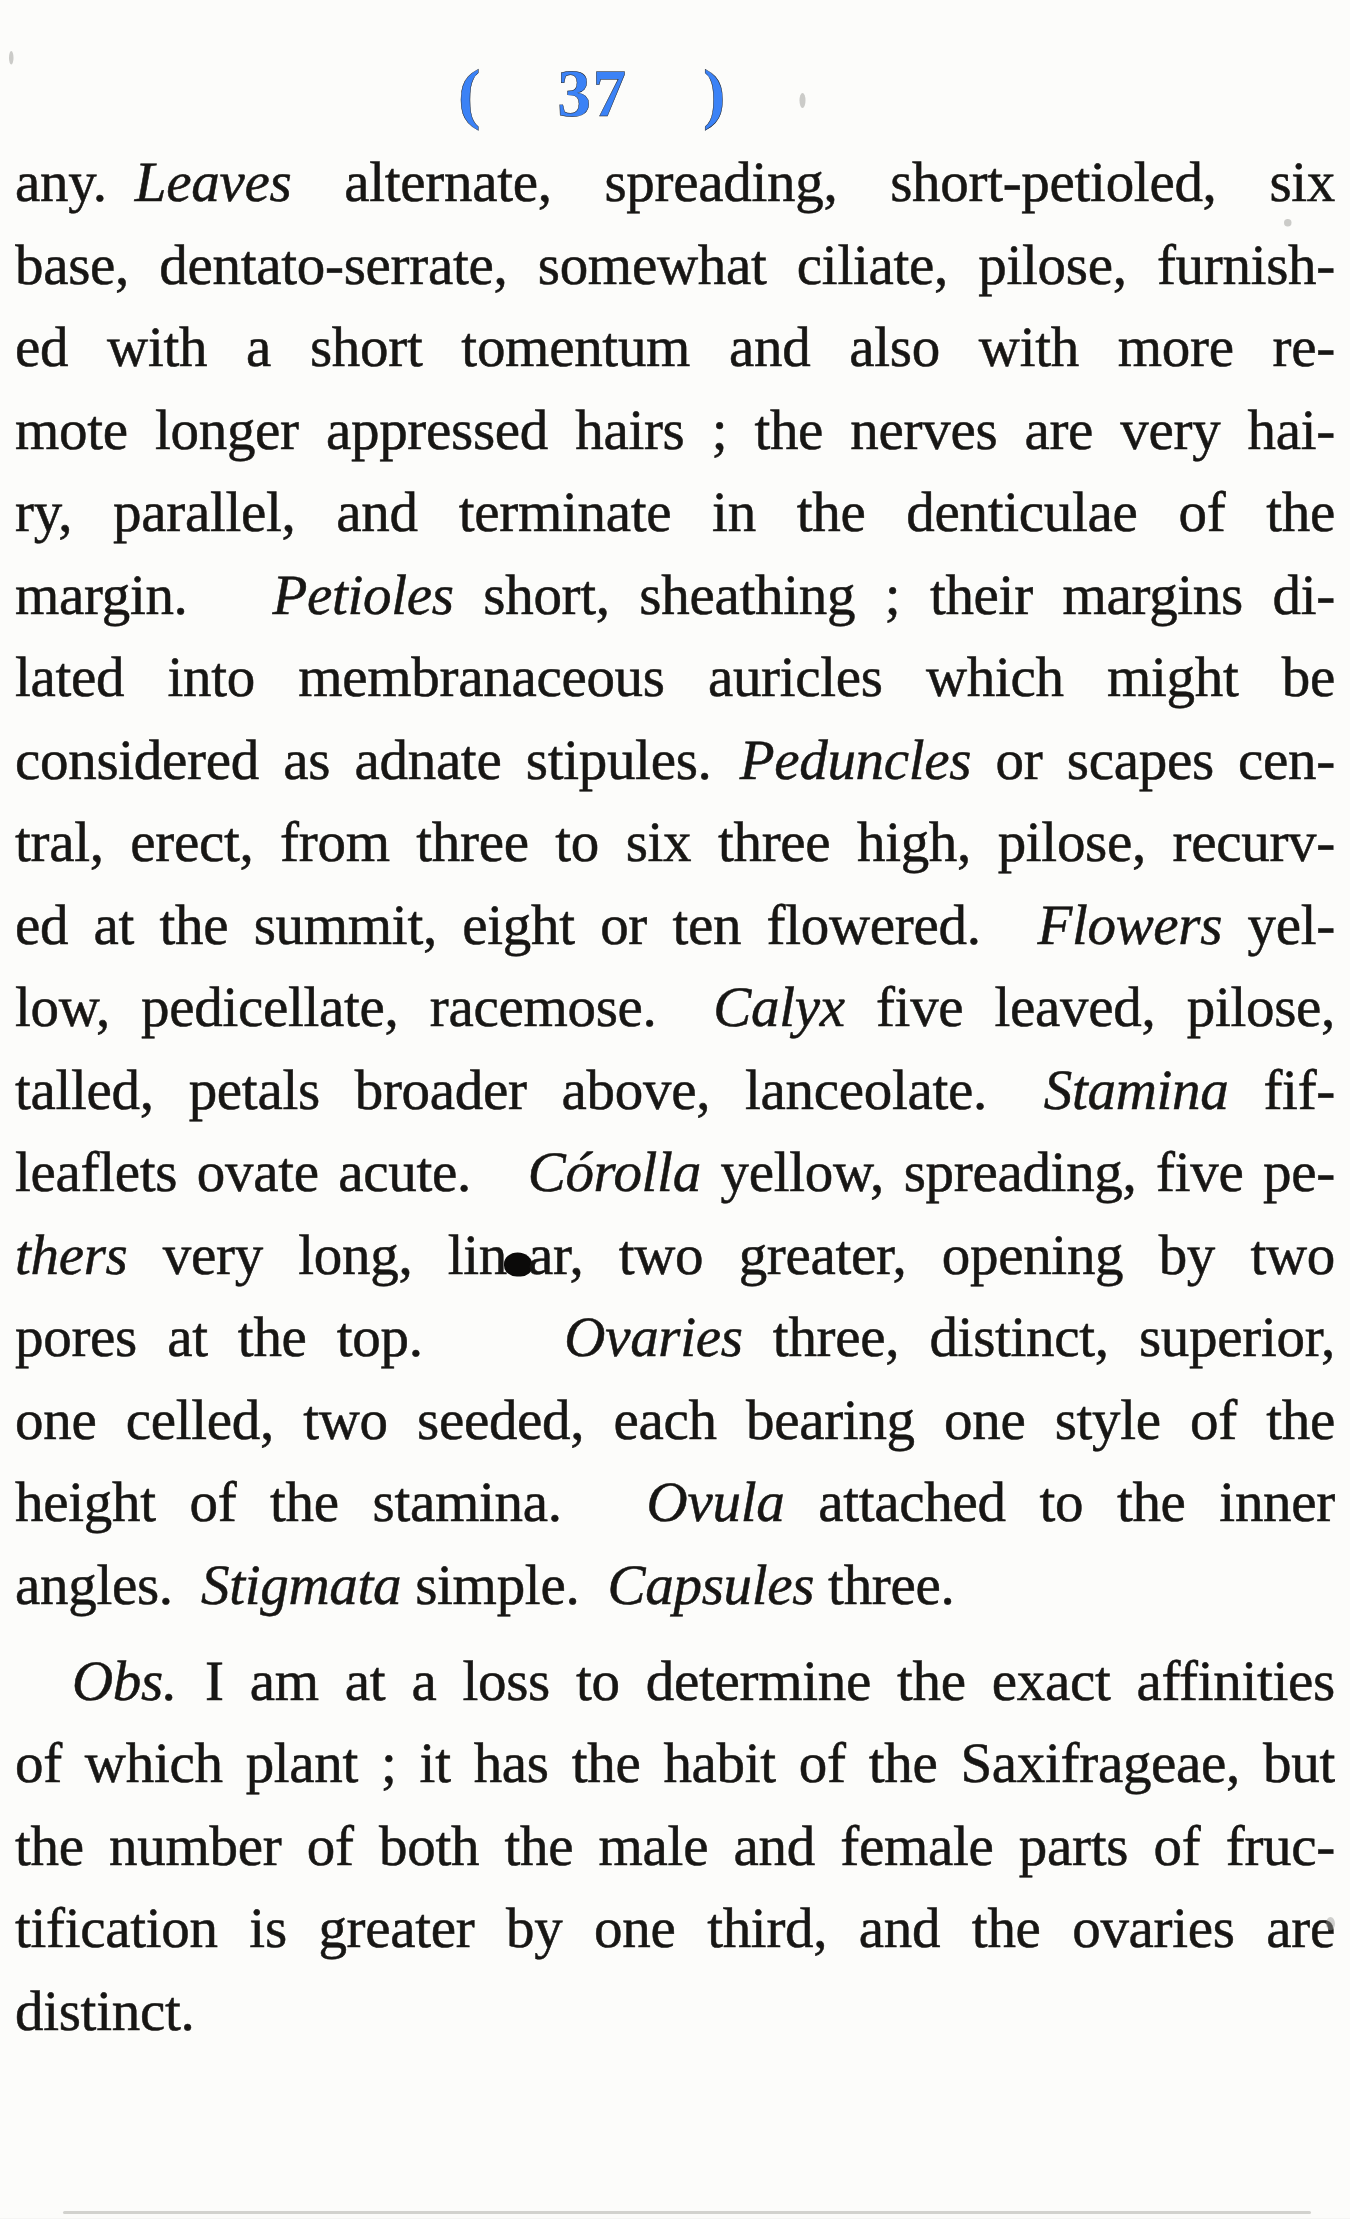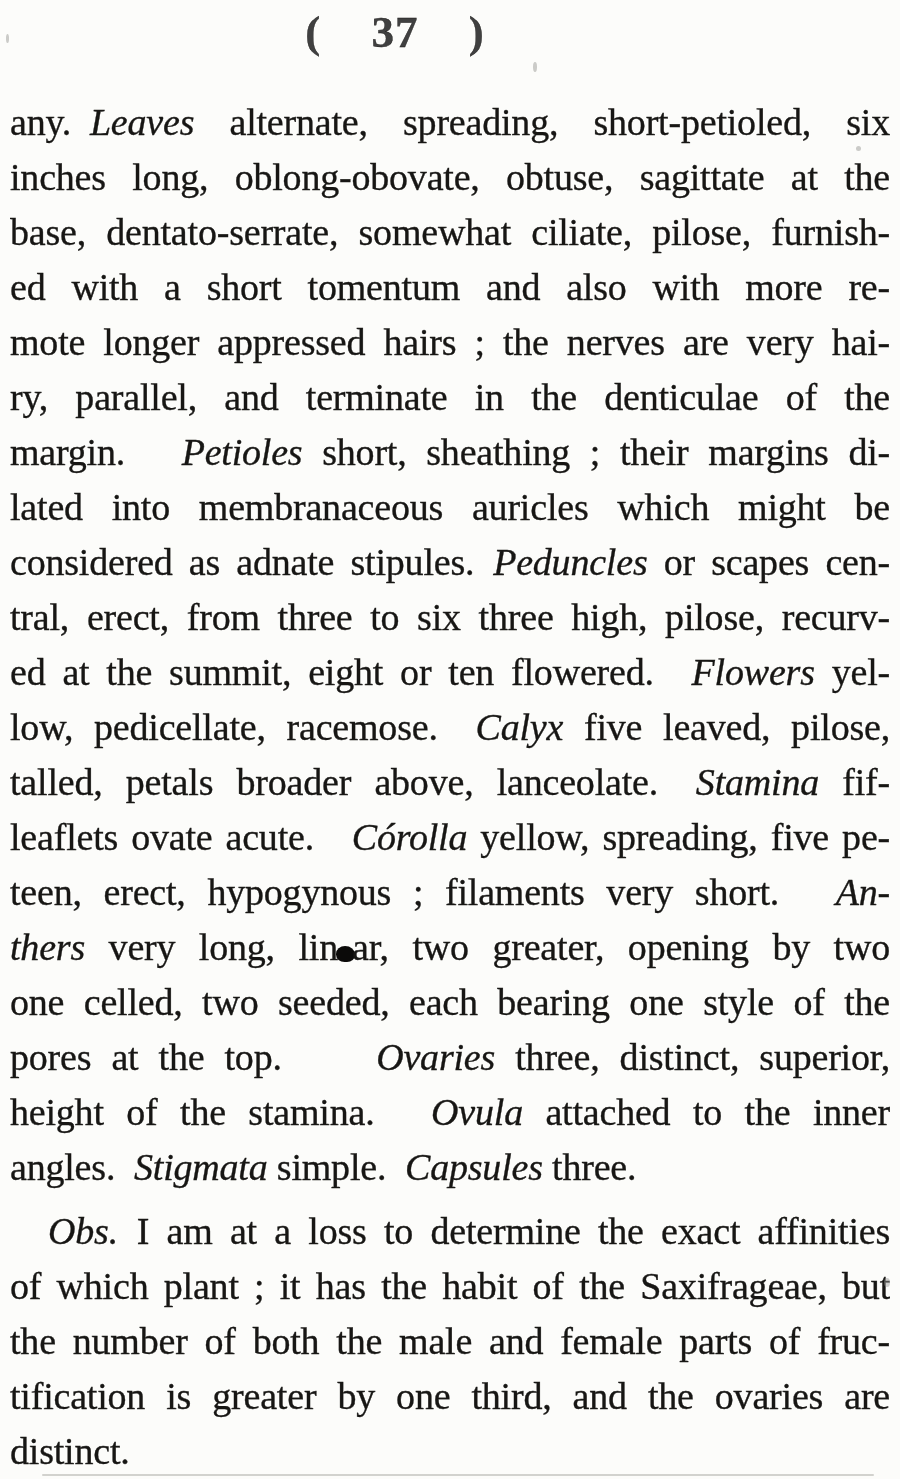--- a/index.html
+++ b/index.html
@@ -11,29 +11,29 @@
     position: relative;
     width: 900px;
     height: 1479px;
     margin: 0 auto;
     background: #fcfcfa;
     overflow: hidden;
     color: #171614;
   }
   .page-head {
     position: absolute;
-    top: 6px;
+    top: 36px;
     left: 0;
     width: 790px;           
     text-align: center;
     font-size: 45px;
     font-weight: bold;
     word-spacing: 38px;
     letter-spacing: 1px;
-    color: #404040;
+    color: #3b82f6;
     -webkit-text-stroke: 0.3px #141311;
   }
   .text-block {
     position: absolute;
     top: 95px;
     left: 10px;
     right: 10px;
   }
   .line {
     height: 55px;
@@ -81,37 +81,35 @@
   }
 </style>
 </head>
 <body>
 
 <div class="page">
   <div class="page-head">( 37 )</div>
 
   <div class="text-block">
       <div class="line"><span>any. </span><span class="it">Leaves</span><span> alternate, spreading, short-petioled, six</span></div>
-      <div class="line"><span>inches long, oblong-obovate, obtuse, sagittate at the</span></div>
       <div class="line"><span>base, dentato-serrate, somewhat ciliate, pilose, furnish-</span></div>
       <div class="line"><span>ed with a short tomentum and also with more re-</span></div>
       <div class="line"><span>mote longer appressed hairs ; the nerves are very hai-</span></div>
       <div class="line"><span>ry, parallel, and terminate in the denticulae of the</span></div>
       <div class="line"><span>margin.  </span><span class="it">Petioles</span><span> short, sheathing ; their margins di-</span></div>
       <div class="line"><span>lated into membranaceous auricles which might be</span></div>
       <div class="line"><span>considered as adnate stipules. </span><span class="it">Peduncles</span><span> or scapes cen-</span></div>
       <div class="line"><span>tral, erect, from three to six three high, pilose, recurv-</span></div>
       <div class="line"><span>ed at the summit, eight or ten flowered. </span><span class="it">Flowers</span><span> yel-</span></div>
       <div class="line"><span>low, pedicellate, racemose. </span><span class="it">Calyx</span><span> five leaved, pilose,</span></div>
       <div class="line"><span>talled, petals broader above, lanceolate. </span><span class="it">Stamina</span><span> fif-</span></div>
       <div class="line"><span>leaflets ovate acute. </span><span class="it">Córolla</span><span> yellow, spreading, five pe-</span></div>
-      <div class="line"><span>teen, erect, hypogynous ; filaments very short.  </span><span class="it">An-</span></div>
       <div class="line"><span class="it">thers</span><span> very long, lin</span><span class="blot"></span><span>ar, two greater, opening by two</span></div>
+      <div class="line"><span>pores at the top.   </span><span class="it">Ovaries</span><span> three, distinct, superior,</span></div>
       <div class="line"><span>one celled, two seeded, each bearing one style of the</span></div>
-      <div class="line"><span>pores at the top.   </span><span class="it">Ovaries</span><span> three, distinct, superior,</span></div>
       <div class="line"><span>height of the stamina.  </span><span class="it">Ovula</span><span> attached to the inner</span></div>
       <div class="line no-just"><span>angles. </span><span class="it">Stigmata</span><span> simple. </span><span class="it">Capsules</span><span> three.</span></div>
       <div class="line para-start indent"><span class="it">Obs.</span><span> I am at a loss to determine the exact affinities</span></div>
       <div class="line"><span>of which plant ; it has the habit of the Saxifrageae, but</span></div>
       <div class="line"><span>the number of both the male and female parts of fruc-</span></div>
       <div class="line"><span>tification is greater by one third, and the ovaries are</span></div>
       <div class="line no-just"><span>distinct.</span></div>
     </div>
 
   <span class="speck spk-a"></span>

